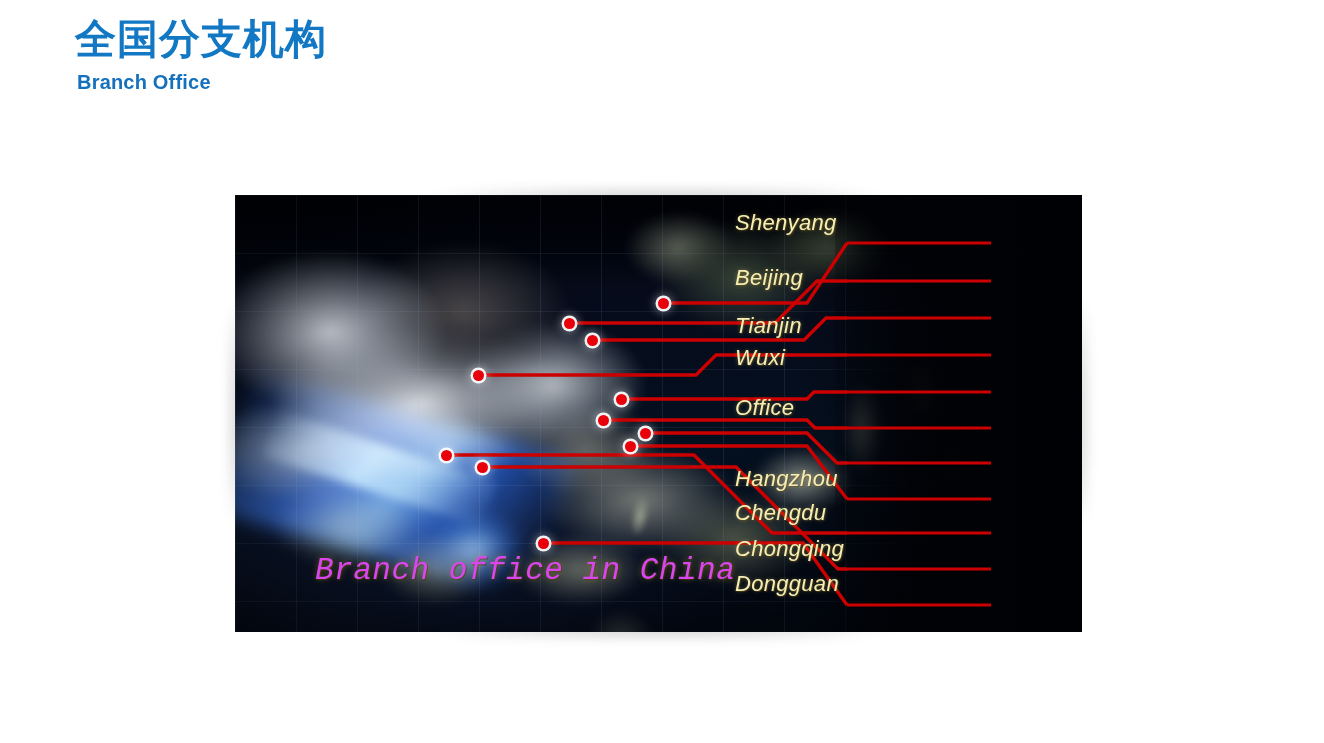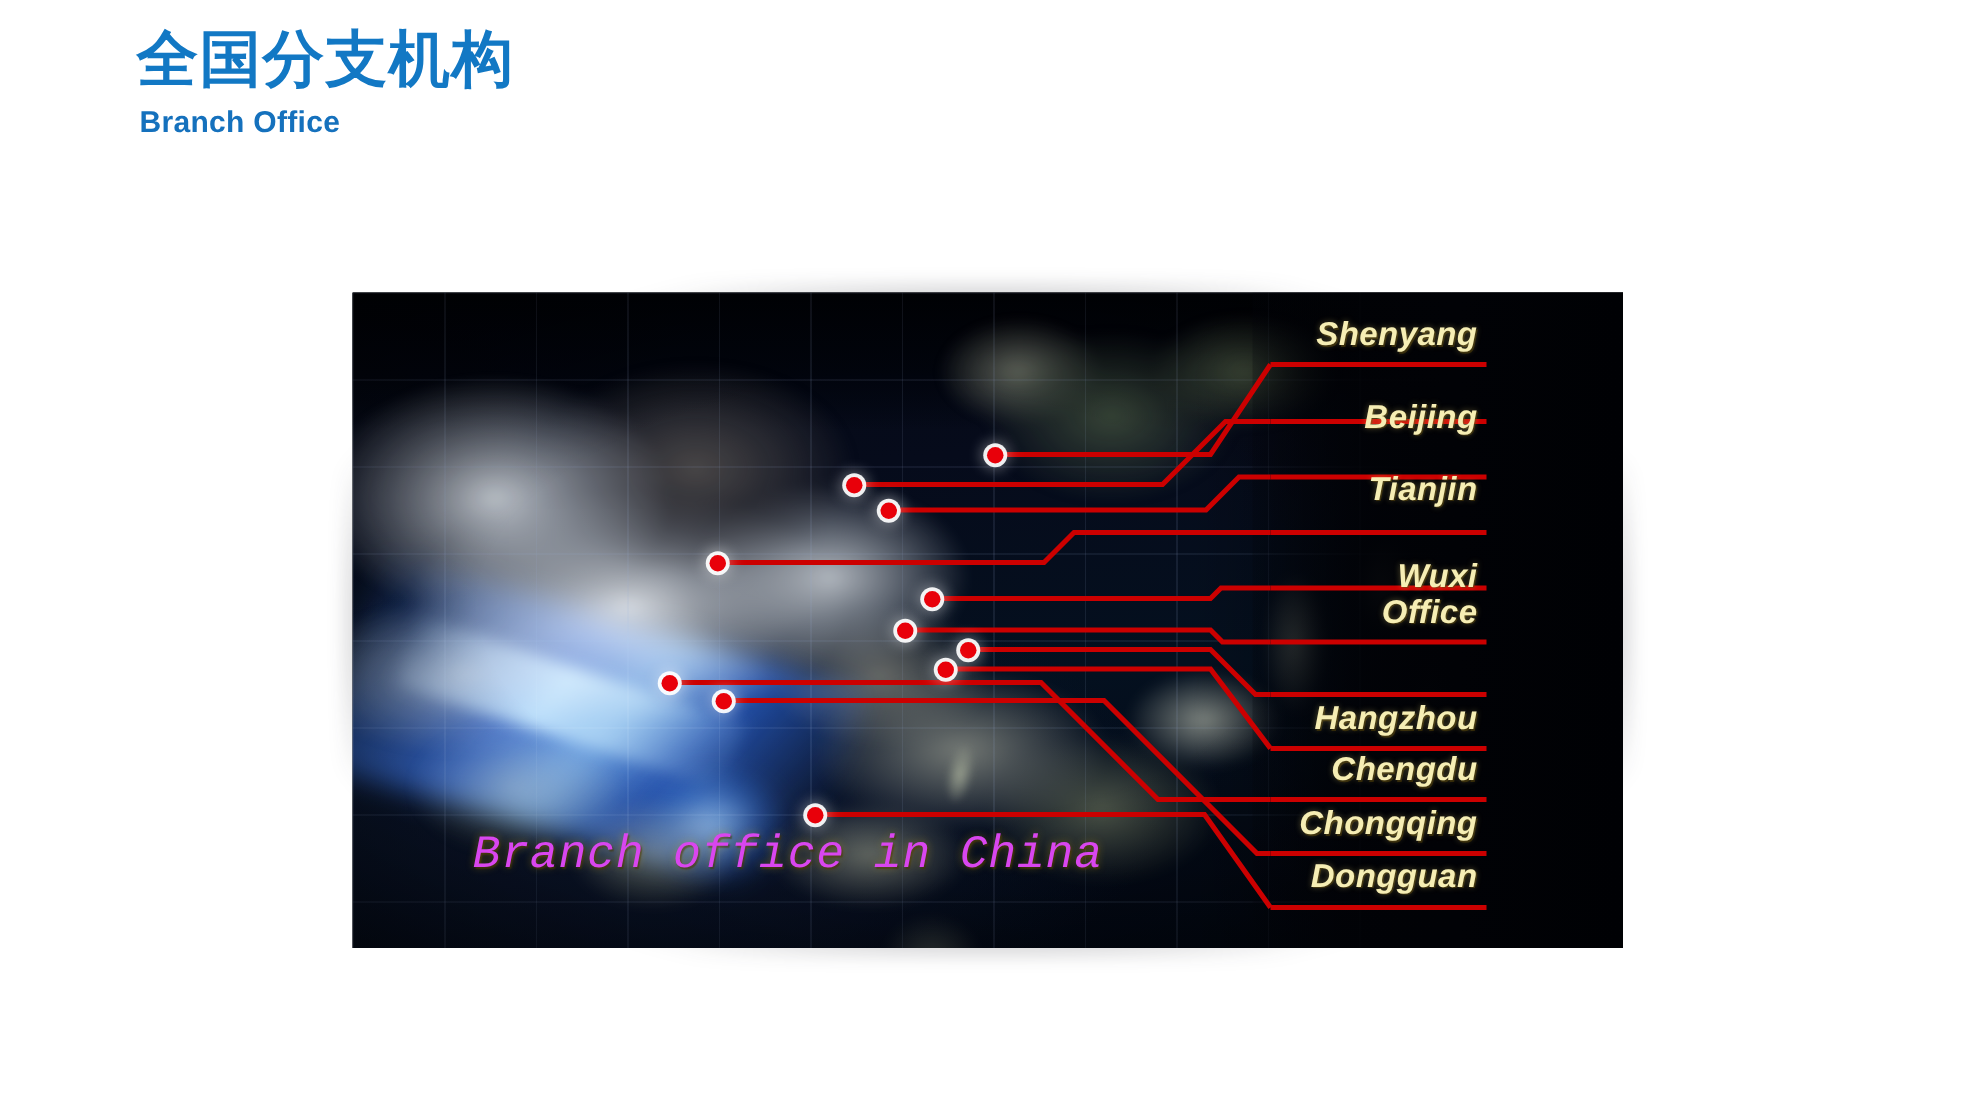--- a/index.html
+++ b/index.html
@@ -16,21 +16,21 @@
   }
   #slide {
     position: absolute;
     inset: 0;
     background: #ffffff;
   }
 
   
   .header {
     position: absolute;
-    left: 91px;
+    left: 75px;
     top: 16px;
     width: 600px;
   }
   .title-cn {
     font-family: "DejaVu Sans", "Liberation Sans", sans-serif;
     font-size: 41px;
     font-weight: 700;
     color: #1278c4;
     letter-spacing: 1px;
     line-height: 1.15;
@@ -229,24 +229,24 @@
     position: absolute;
     left: 600px;
     top: 0;
     width: 247px;
     height: 100%;
   }
   .label-row {
     position: absolute;
     right: 97px;
     width: 250px;
-    text-align: right;
+    text-align: left;
     font-family: "Liberation Sans", sans-serif;
     font-style: italic;
-    font-weight: 700;
+    font-weight: 400;
     font-size: 22px;
     color: #f6eeb4;
     text-shadow: 0 0 4px rgba(255,230,120,0.35), 1px 1px 0 rgba(80,60,0,0.5);
     white-space: nowrap;
     letter-spacing: 0.3px;
   }
 
   
   .caption {
     position: absolute;
@@ -331,21 +331,21 @@
         <div class="marker" title="Hangzhou" style="left: 395px; top: 251px;"></div>
         <div class="marker" title="Chengdu" style="left: 211px; top: 260px;"></div>
         <div class="marker" title="Chongqing" style="left: 247px; top: 272px;"></div>
         <div class="marker" title="Dongguan" style="left: 308px; top: 348px;"></div>
       </div>
 
     <div class="labels" id="labels">
         <div class="label-row" style="top: 15px;">Shenyang</div>
         <div class="label-row" style="top: 70px;">Beijing</div>
         <div class="label-row" style="top: 90px; margin-top: 28px;">Tianjin</div>
-        <div class="label-row" style="top: 176px;">Wuxi</div>
+        <div class="label-row" style="top: 150px;">Wuxi</div>
         <div class="label-row" style="top: 200px;">Office</div>
         <div class="label-row" style="top: 271px;">Hangzhou</div>
         <div class="label-row" style="top: 305px;">Chengdu</div>
         <div class="label-row" style="top: 341px;">Chongqing</div>
         <div class="label-row" style="top: 376px;">Dongguan</div>
       </div>
 
     <div class="caption">Branch office in China</div>
   </div>
 

